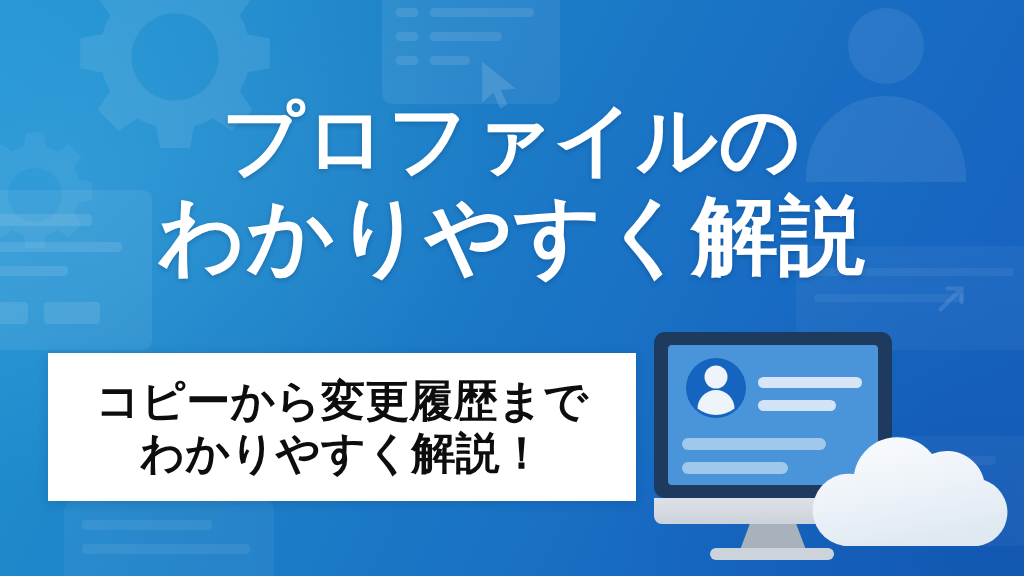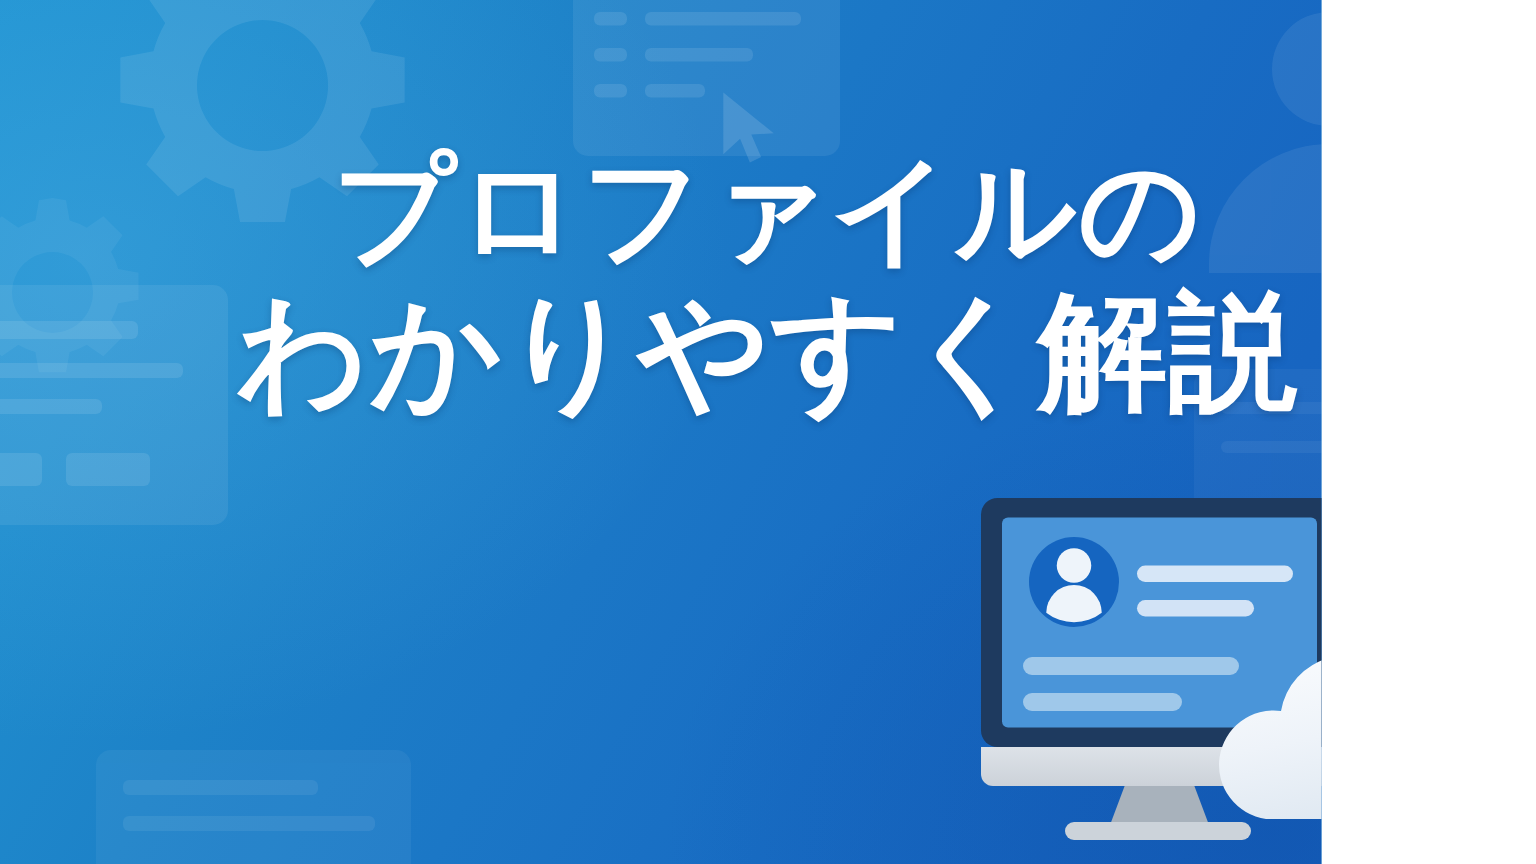--- a/index.html
+++ b/index.html
@@ -4,21 +4,21 @@
 <title>Profile Edit Thumbnail</title>
 <style>
   * { margin:0; padding:0; box-sizing:border-box; }
   html, body {
     width:1024px; height:576px;
     overflow:hidden;
     font-family:"Liberation Sans","DejaVu Sans",sans-serif;
   }
   #canvas {
     position:relative;
-    width:881px; height:576px;
+    width:1024px; height:576px;
     overflow:hidden;
     background:#1b7ac6;
   }
 
   
   .bg-base {
     position:absolute; inset:0;
     background:
       linear-gradient(118deg,
         #1f93d2 0%,
@@ -196,20 +196,24 @@
 
   <div class="deco panel" style="left:860px; top:436px; width:190px; height:110px; opacity:0.5;">
     <span class="bar" style="left:16px; top:20px; width:120px; height:9px;"></span>
   </div>
 
   <div class="title-block">
     <div class="title-line title-line-1">プロファイルの</div>
     <div class="title-line title-line-2">わかりやすく解説</div>
   </div>
 
+  <div class="subtitle-box">
+    <div class="subtitle-line">コピーから変更履歴まで</div>
+    <div class="subtitle-line">わかりやすく解説！</div>
+  </div>
 
   <div class="illustration">
     <svg width="376" height="254" viewBox="0 0 376 254" aria-hidden="true">
       <defs>
         <linearGradient id="cloudGrad" x1="0" y1="0" x2="0.35" y2="1">
           <stop offset="0%" stop-color="#fafcfe"></stop>
           <stop offset="55%" stop-color="#eef3f9"></stop>
           <stop offset="100%" stop-color="#e0e9f2"></stop>
         </linearGradient>
         <linearGradient id="chinGrad" x1="0" y1="0" x2="0" y2="1">

